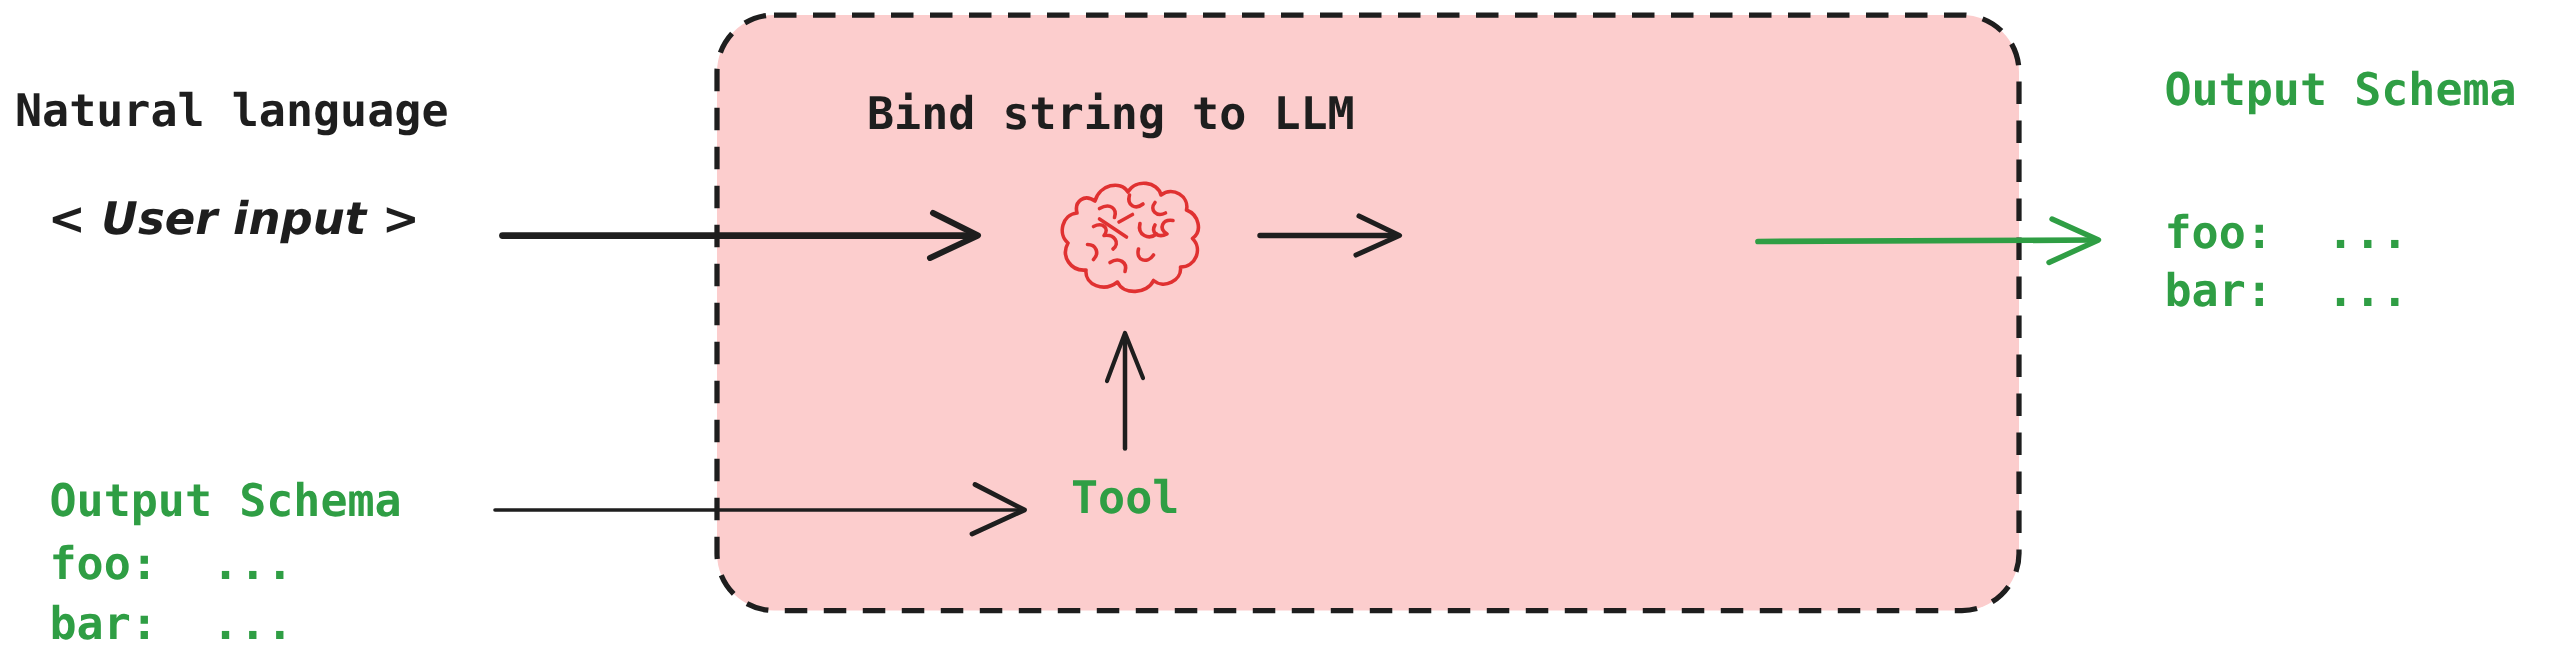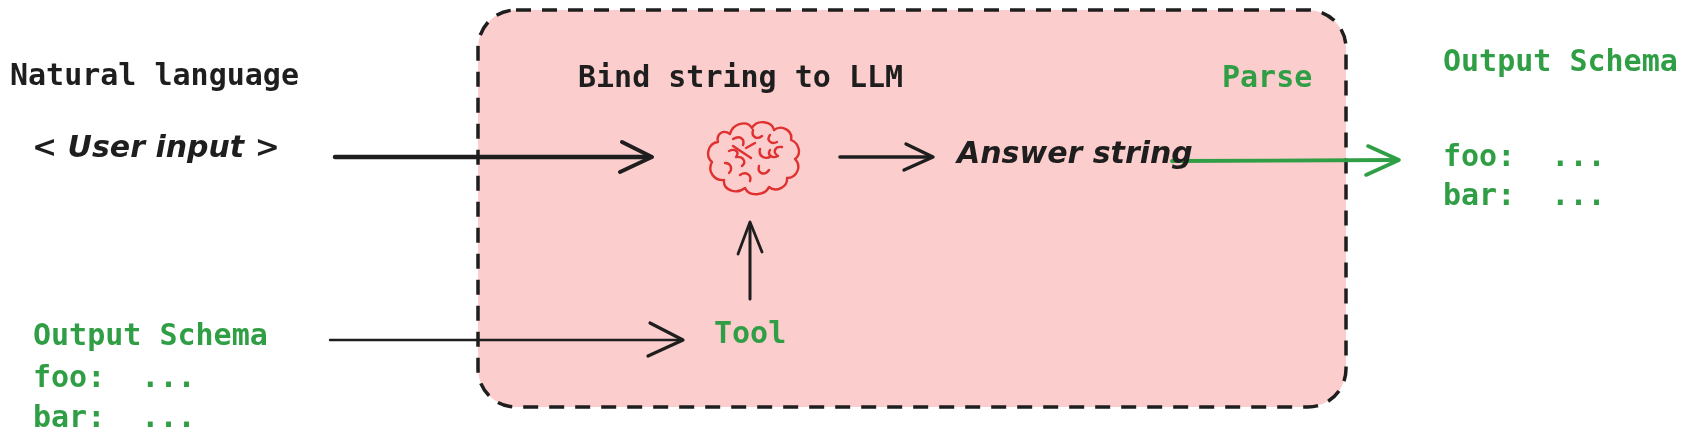--- a/index.html
+++ b/index.html
@@ -109,23 +109,21 @@
   <div class="label hand" style="left:32px; top:130px;">&lt; User input &gt;</div>
 
   <div class="label" style="left:10px; top:58px;">Natural language</div>
 
   <div class="label green" style="left:33px; top:318px;">Output Schema</div>
   <div class="label green" style="left:33px; top:360px;">foo:  ...</div>
   <div class="label green" style="left:33px; top:400px;">bar:  ...</div>
 
   <div class="label" style="left:578px; top:60px;">Bind string to LLM</div>
 
-  <div class="label green" style="left:1222px; top:60px;">Parse</div>
 
-  <div class="label hand" style="left:957px; top:136px;">Answer string</div>
 
   <div class="label green" style="left:714px; top:316px;">Tool</div>
 
   <div class="label green" style="left:1443px; top:44px;">Output Schema</div>
   <div class="label green" style="left:1443px; top:139px;">foo:  ...</div>
   <div class="label green" style="left:1443px; top:178px;">bar:  ...</div>
 
 </div>
 
 </body></html>

